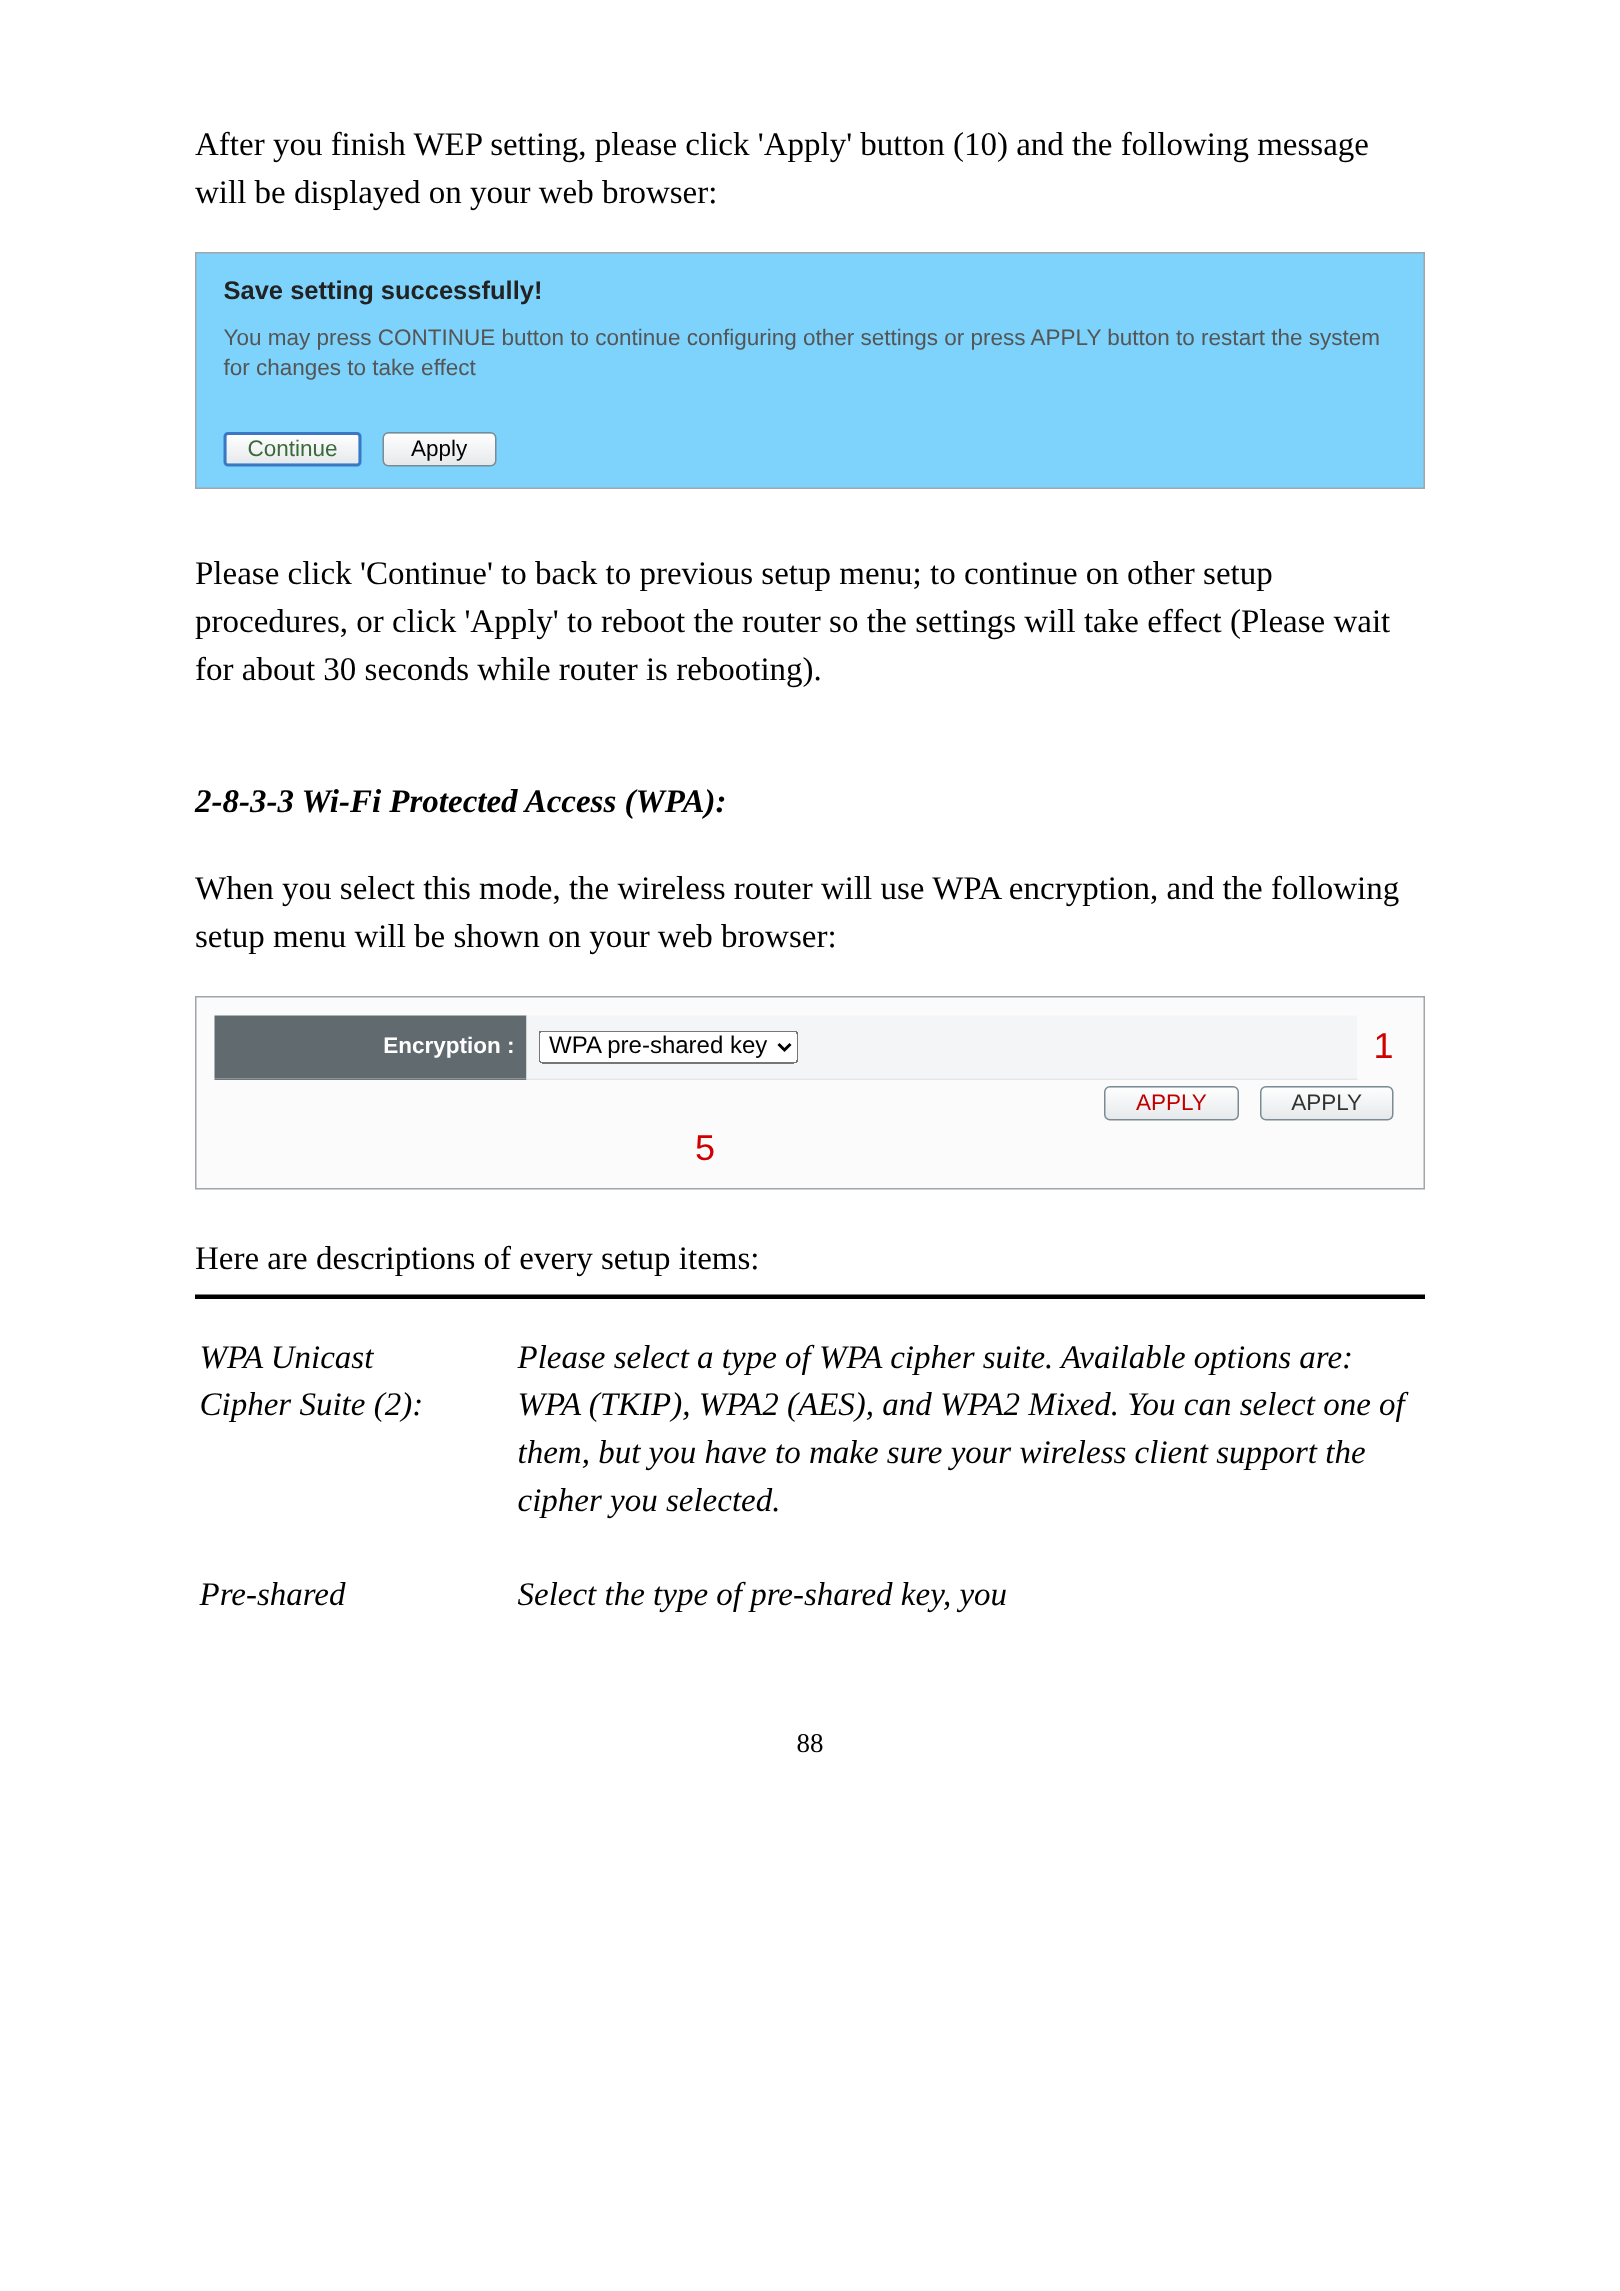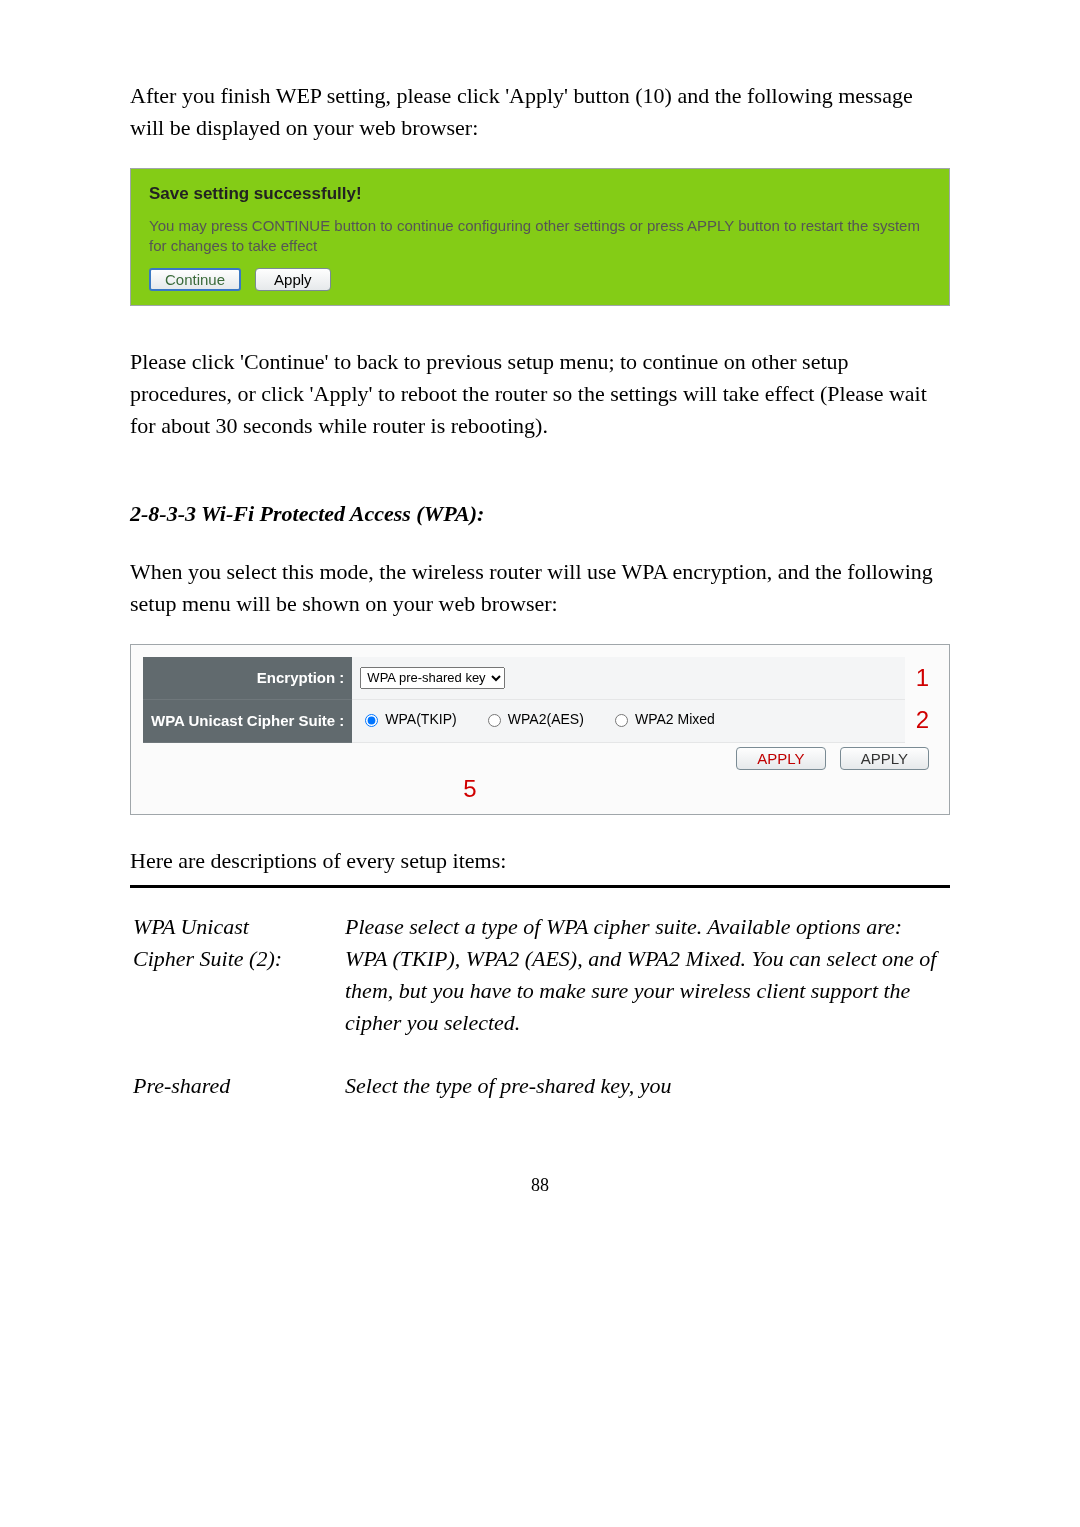--- a/index.html
+++ b/index.html
@@ -11,35 +11,35 @@
     line-height: 1.45;
     color: #000;
     background: #fff;
     width: 1080px;
   }
   p.body { margin: 0 0 24px 0; }
 
   
   .shot1 {
     border: 1px solid #a0a6aa;
-    background: #84cc16;
+    background: #7dd3fc;
     padding: 14px 18px 14px 18px;
     margin: 0 0 40px 0;
     font-family: Arial, Helvetica, sans-serif;
     font-size: 16px;
     color: #333;
     line-height: 1.35;
   }
   .shot1-title {
     font-weight: bold;
     color: #222;
     margin-bottom: 10px;
     font-size: 17px;
   }
-  .shot1-desc { margin-bottom: 12px; color: #555; font-size: 15px; }
+  .shot1-desc { margin-bottom: 32px; color: #555; font-size: 15px; }
   .shot1-buttons { display: flex; gap: 14px; }
   .btn {
     font-family: Arial, Helvetica, sans-serif;
     font-size: 15px;
     padding: 2px 18px;
     border: 1px solid #7a8b94;
     border-radius: 4px;
     background: linear-gradient(#fefefe, #e6e9eb);
     cursor: pointer;
   }
@@ -95,21 +95,21 @@
     width: 32px;
     text-align: right;
     color: #d00000;
     font-size: 24px;
     font-weight: normal;
     background: #fbfbfb;
     font-family: Arial, Helvetica, sans-serif;
   }
   .select-ctl, .text-ctl {
     font-family: Arial, Helvetica, sans-serif;
-    font-size: 13px;
+    font-size: 16px;
     height: 22px;
   }
   .select-ctl { padding: 0 2px; }
   .text-ctl { width: 250px; border: 1px solid #999; background: #fff; }
 
   .radio-group label {
     margin-right: 22px;
     display: inline-flex;
     align-items: center;
     gap: 4px;
@@ -182,40 +182,20 @@
   <table class="conf-table">
     <tbody>
         <tr>
       <td class="conf-label">Encryption :</td>
       <td class="conf-value">
         <select class="select-ctl">
           <option>WPA pre-shared key</option>
         </select>
       </td>
       <td class="callout">1</td>
-    </tr>
-    <tr>
-      <td class="conf-label">WPA Unicast Cipher Suite :</td>
-      <td class="conf-value">
-        <span class="radio-group">
-          <label>
-                <input type="radio" name="cipher" checked="" style="">
-                <span>WPA(TKIP)</span>
-              </label>
-          <label>
-                <input type="radio" name="cipher" style="">
-                <span>WPA2(AES)</span>
-              </label>
-          <label>
-                <input type="radio" name="cipher" style="">
-                <span>WPA2 Mixed</span>
-              </label>
-        </span>
-      </td>
-      <td class="callout">2</td>
     </tr>
     <tr>
       <td></td>
       <td class="apply-row" colspan="2">
         <button class="btn apply-btn">APPLY</button>
         <button class="btn cancel-btn">APPLY</button>
       </td>
     </tr>
   </tbody>
     </table>

